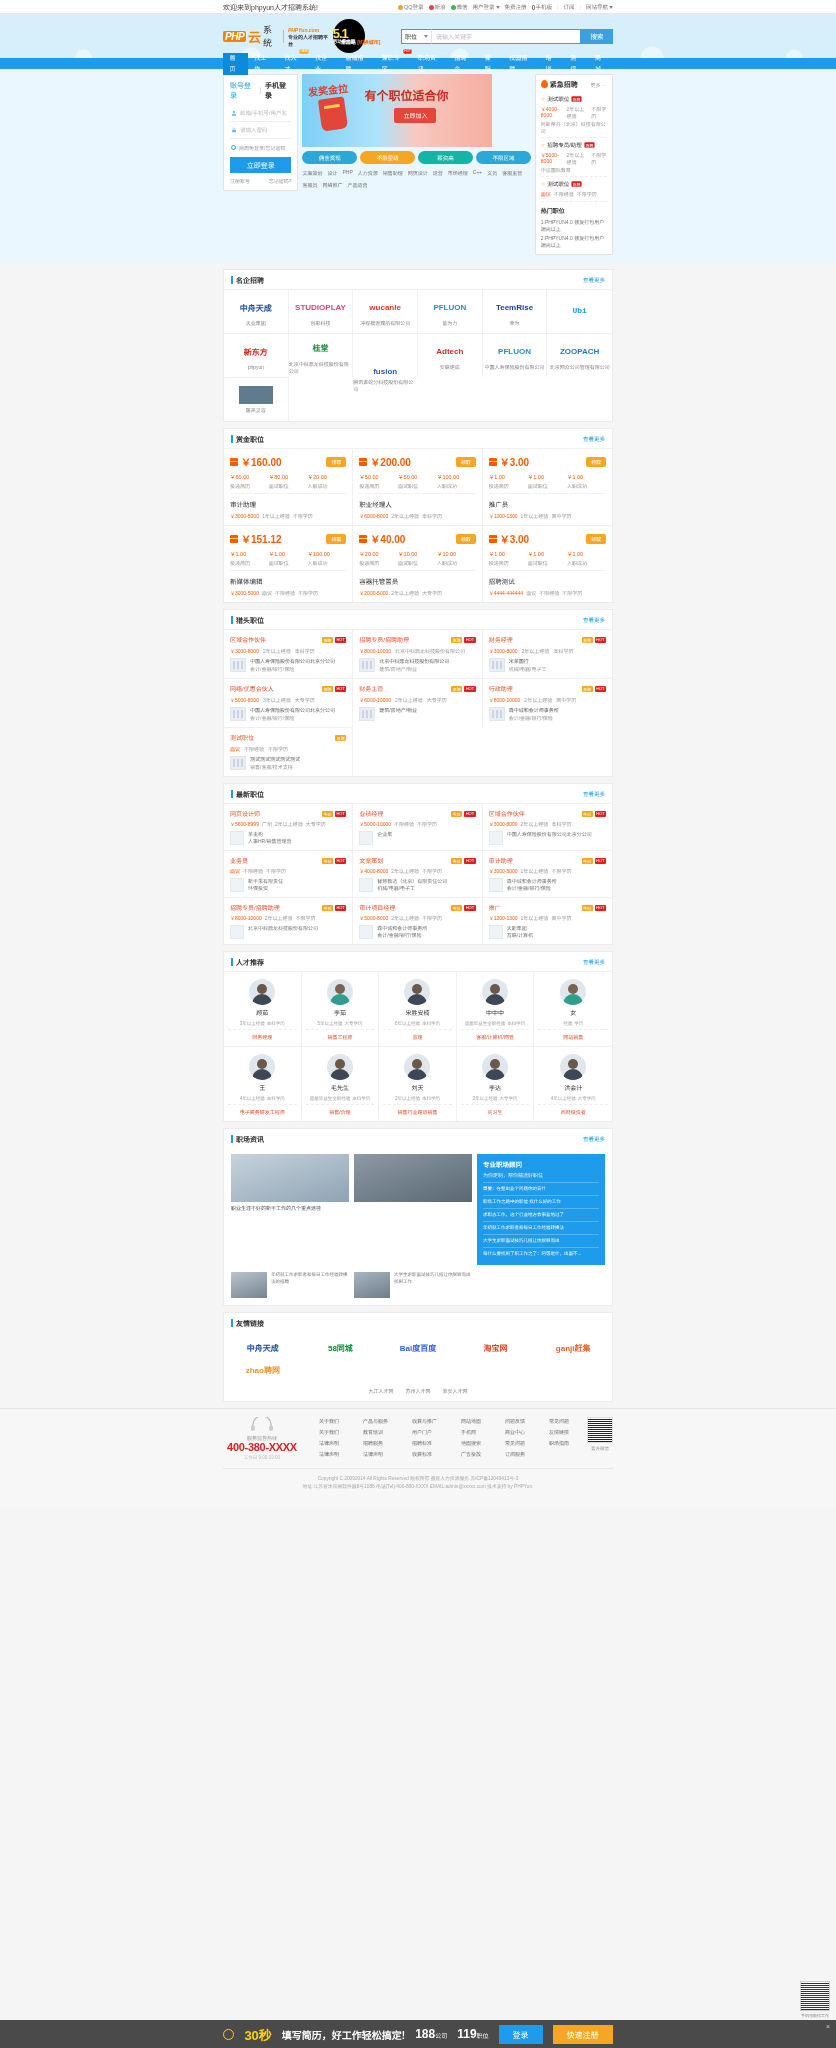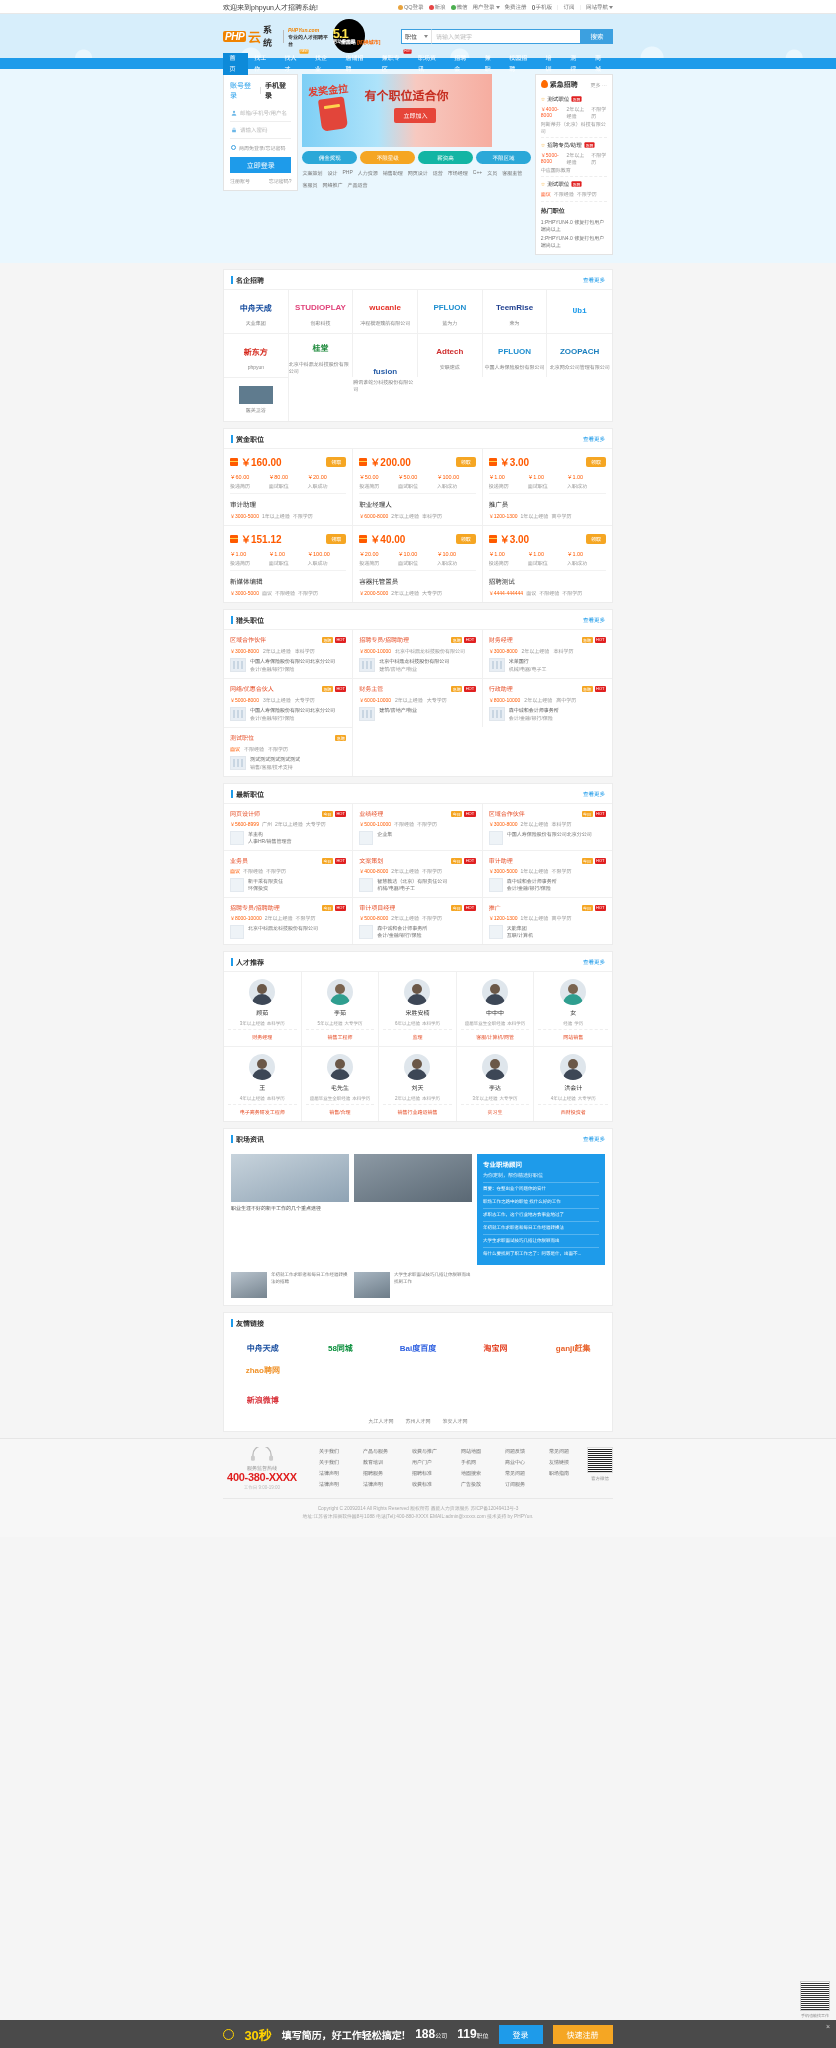--- a/index.html
+++ b/index.html
@@ -28,21 +28,21 @@
     background:radial-gradient(circle at 10% 100%,#eaf7fe 8px,transparent 9px),
                radial-gradient(circle at 30% 100%,#eaf7fe 10px,transparent 11px),
                radial-gradient(circle at 55% 100%,#eaf7fe 9px,transparent 10px),
                radial-gradient(circle at 78% 100%,#eaf7fe 11px,transparent 12px),
                radial-gradient(circle at 95% 100%,#eaf7fe 8px,transparent 9px);}
   .header .wrap { display:flex; align-items:center; height:44px; position:relative; z-index:2;}
   .logo { display:flex; align-items:center; gap:2px; }
   .logo .php { background:#f08300; color:#fff; font-weight:bold; font-size:10px;
     padding:0px 2px; border-radius:2px; letter-spacing:-0.5px; font-style:italic;}
   .logo .yun { font-size:13px; font-weight:bold; color:#f08300; }
-  .logo .sys { font-size:9px; font-weight:bold; color:#333; }
+  .logo .sys { font-size:9px; font-weight:normal; color:#333; }
   .logo .bar { width:0.5px; height:13px; background:#bbb; margin:0 2px; }
   .logo .sub1 { font-size:5px; color:#f08300; font-weight:bold; font-style:italic;}
   .logo .sub2 { font-size:5px; color:#333; font-weight:bold; }
   .badge51 { width:34px; height:34px; border-radius:50%; background:#000000; color:#ffe34d;
     display:flex; flex-direction:column; justify-content:center;
     font-weight:bold; margin-left:4px; position:relative; }
   .badge51 .n { font-size:13px; line-height:11px; letter-spacing:-1px; }
   .badge51 .t { font-size:4.5px; color:#fff; line-height:6px; }
   .citypick { position:absolute; left:8px; bottom:8px; font-size:5px; color:#fff; white-space:nowrap;}
   .citypick .hot { color:#ff6a00; }
@@ -1234,23 +1234,20 @@
     </div>
     <div id="flinks-grid">
         <div class="flinks">
           <div class="fl" style="color: rgb(26, 79, 160);">中舟天成</div>
           <div class="fl" style="color: rgb(10, 143, 60);">58同城</div>
           <div class="fl" style="color: rgb(45, 95, 224);">Bai度百度</div>
           <div class="fl" style="color: rgb(229, 73, 44);">淘宝网</div>
           <div class="fl" style="color: rgb(232, 98, 43);">ganji赶集</div>
           <div class="fl" style="color: rgb(240, 147, 43);">zhao聘网</div>
         </div>
-        <div class="flinks">
-          <div class="fl" style="color: rgb(217, 54, 62);">新浪微博</div>
-        </div>
       </div>
     <div class="ftext" id="flinks-text">
         <span>九江人才网</span>
         <span>苏州人才网</span>
         <span>淮安人才网</span>
       </div>
   </div>
 </div>
 
 <div class="footer">

